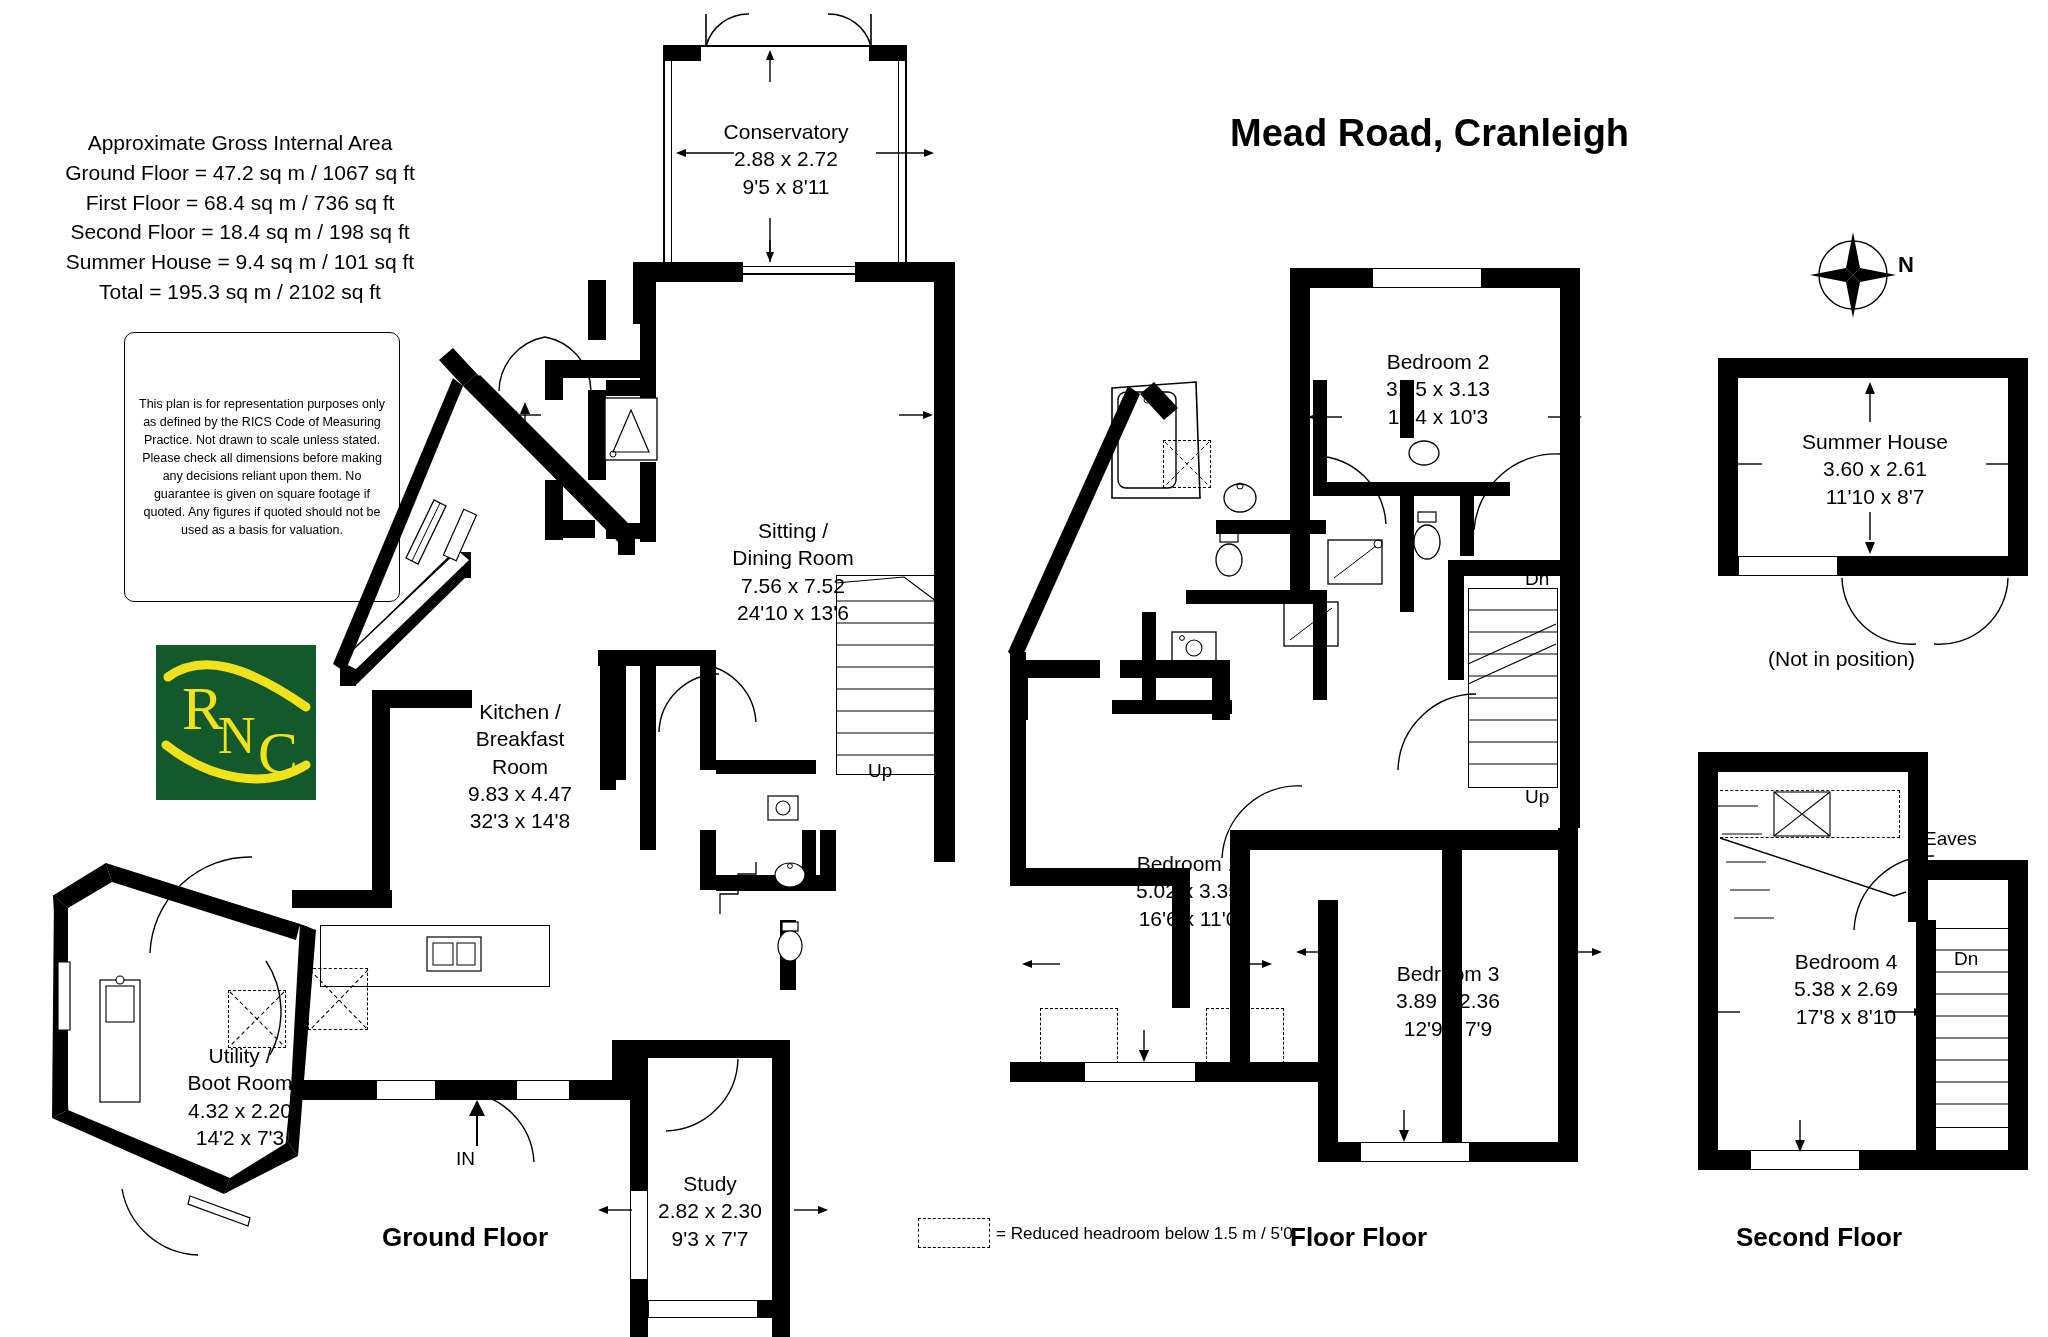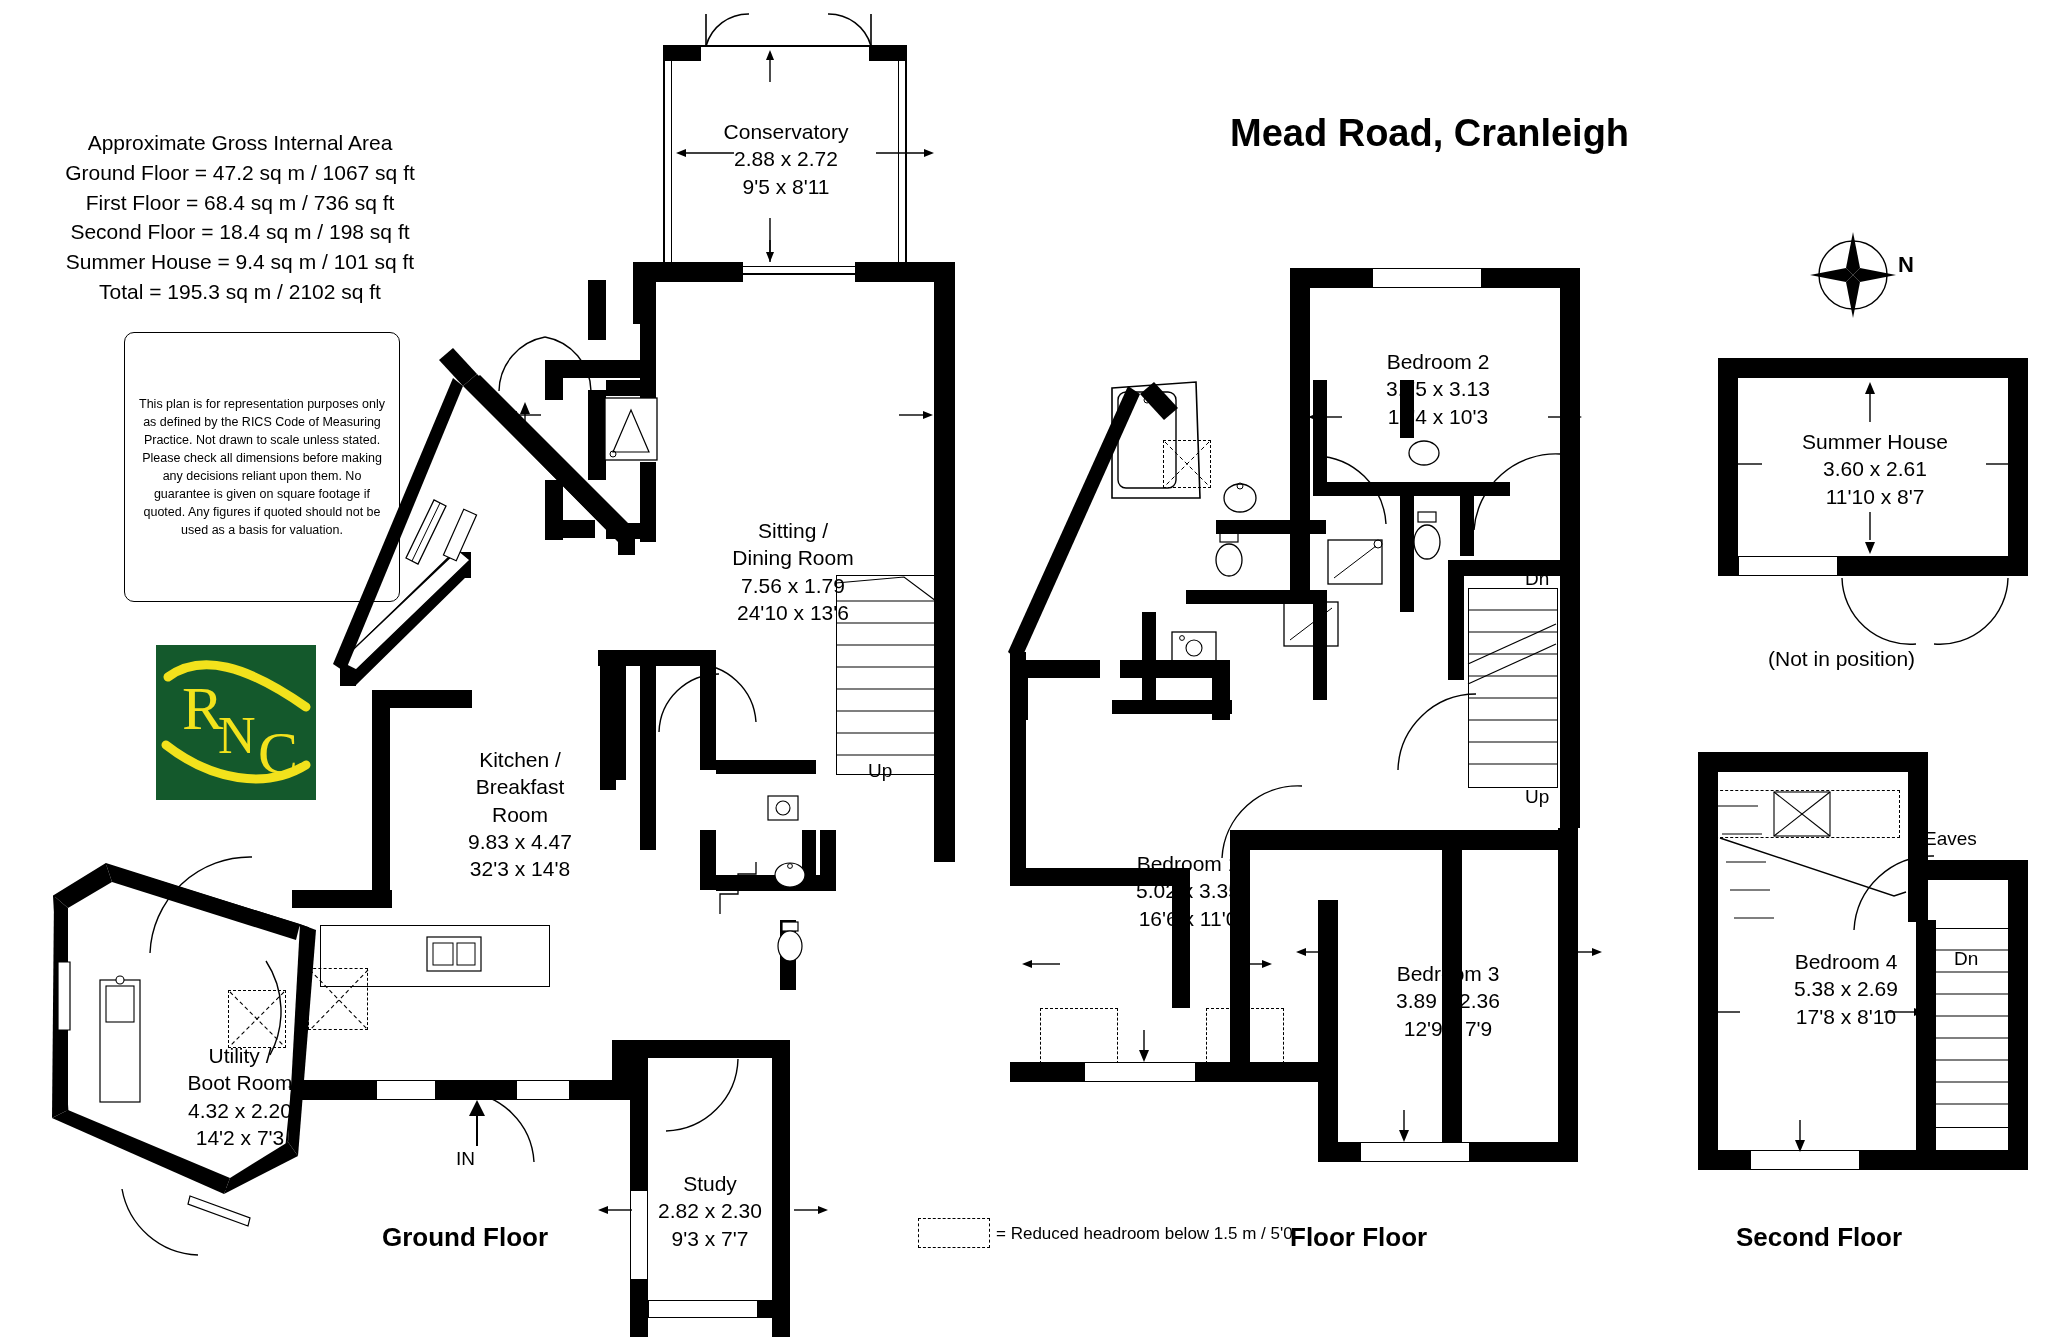--- a/index.html
+++ b/index.html
@@ -161,42 +161,42 @@
         <line x1="0" y1="158" x2="100" y2="158"></line>
           <line x1="0" y1="180" x2="100" y2="180"></line>
       </g>
       <path d="M0 8 L68 2 L100 26" stroke="#000" stroke-width="1.2" fill="none"></path>
     </svg>
     <div class="stairlbl" style="left:868px;top:760px;">Up</div>
 
     <div class="roomlbl" style="left:678px;top:485px;width:230px;">
       <div style="white-space:pre-line;margin-top:32px;">Sitting /
 Dining Room</div>
-      <div>7.56 x 1.79</div>
+      <div>7.56 x 7.52</div>
       <div>24'10 x 13'6</div>
     </div>
     <svg width="40" height="40" style="left:895px;top:405px;">
       <line x1="4" y1="10" x2="32" y2="10" stroke="#000" stroke-width="1.4"></line>
       <polygon points="38,10 28,6 28,14"></polygon>
     </svg>
     <svg width="40" height="40" style="left:505px;top:405px;">
       <line x1="8" y1="10" x2="36" y2="10" stroke="#000" stroke-width="1.4"></line>
       <polygon points="2,10 12,6 12,14"></polygon>
     </svg>
 
     <div class="wall" style="left:372px;top:690px;width:18px;height:110px;"></div>
     <div class="wall" style="left:372px;top:690px;width:100px;height:18px;"></div>
     <div class="wall" style="left:610px;top:660px;width:16px;height:120px;"></div>
     <div class="wall" style="left:292px;top:890px;width:100px;height:18px;"></div>
     <div class="wall" style="left:372px;top:790px;width:18px;height:110px;"></div>
     <div class="wall" style="left:300px;top:1080px;width:330px;height:20px;"></div>
     <div class="wall" style="left:612px;top:1040px;width:20px;height:60px;"></div>
 
     <div class="roomlbl" style="left:410px;top:698px;width:220px;">
-      <div style="white-space:pre-line;margin-top:48px;">Kitchen /
+      <div style="white-space:pre-line;">Kitchen /
 Breakfast
 Room</div>
       <div>9.83 x 4.47</div>
       <div>32'3 x 14'8</div>
     </div>
 
     <div class="outline" style="left:320px;top:925px;width:230px;height:62px;border-width:1.2px;"></div>
     <svg width="60" height="40" style="left:425px;top:935px;">
       <rect x="2" y="2" width="54" height="34" fill="#fff" stroke="#000" stroke-width="1.2"></rect>
       <rect x="8" y="8" width="20" height="22" fill="none" stroke="#000" stroke-width="1"></rect>

